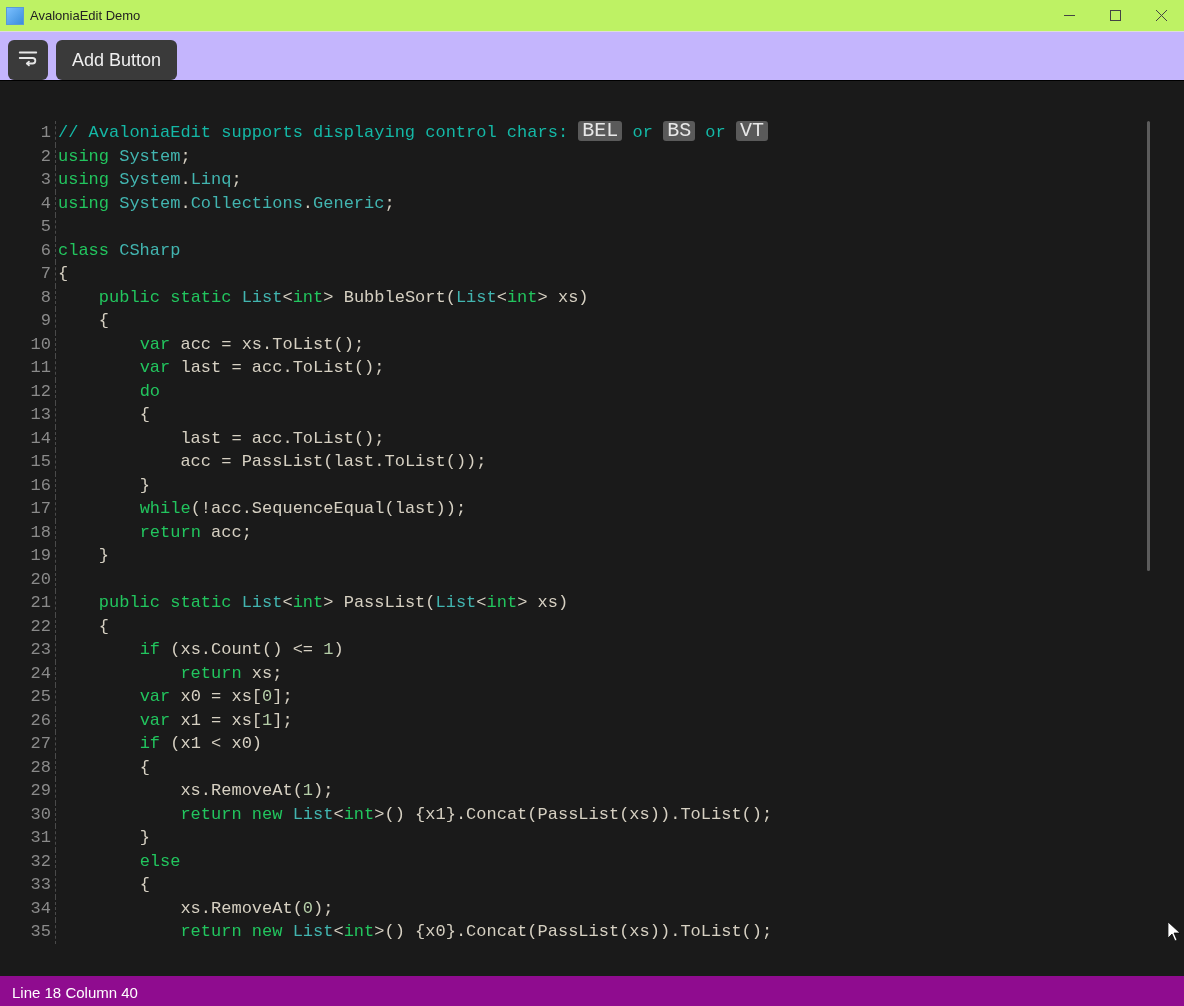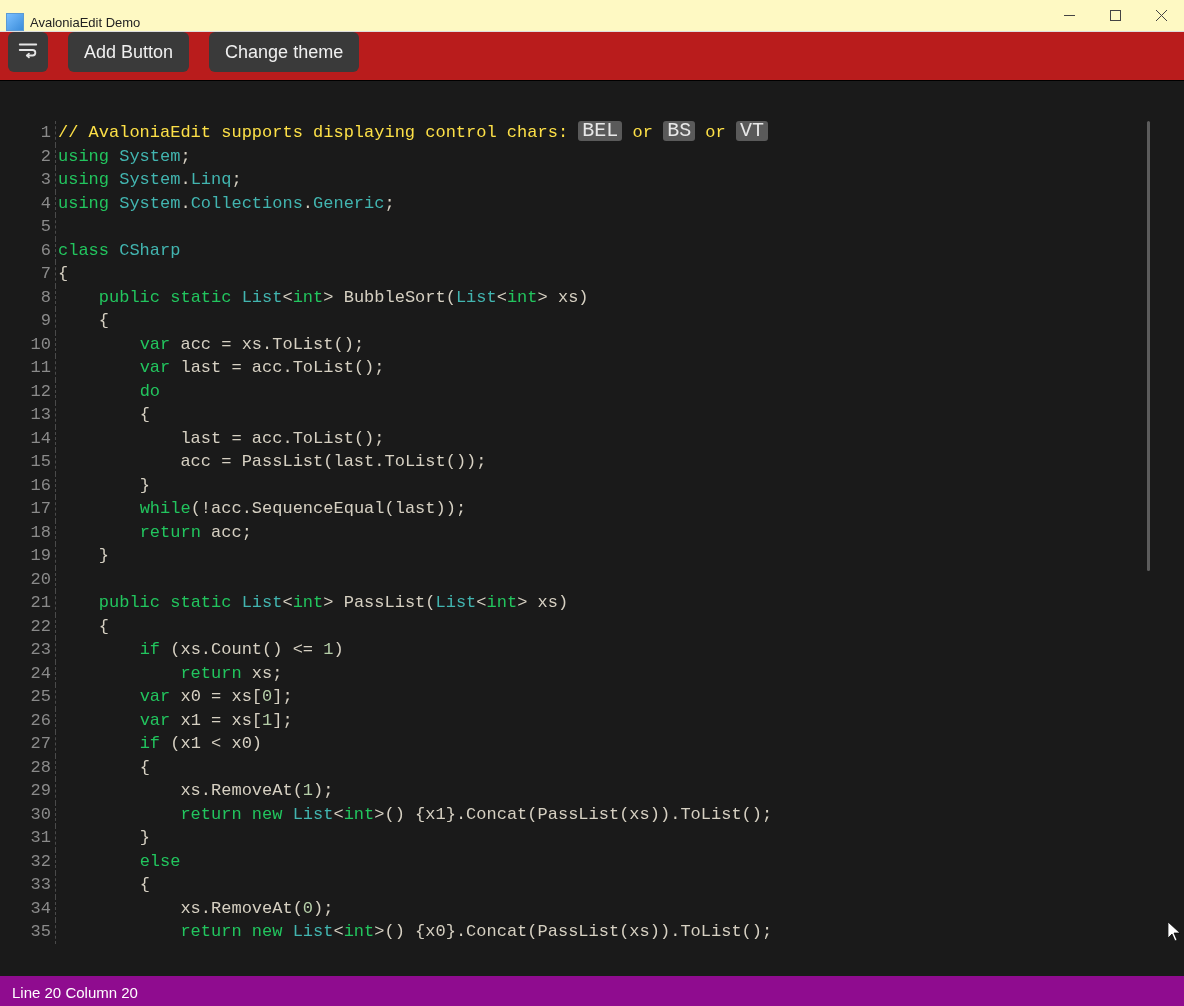--- a/index.html
+++ b/index.html
@@ -6,23 +6,23 @@
     margin: 0; padding: 0;
     width: 1184px; height: 1006px;
     background: #1a1a1a;
     font-family: "Segoe UI", Arial, sans-serif;
     overflow: hidden;
     position: relative;
   }
   
   .titlebar {
     height: 31px;
-    background: #fef9c3;
-    display: flex;
-    align-items: flex-end;
+    background: #bef264;
+    display: flex;
+    align-items: center;
     justify-content: space-between;
     border-bottom: 1px solid #ddd;
   }
   .titlebar-left {
     display: flex; align-items: center; gap: 6px;
     padding-left: 6px;
   }
   .app-icon {
     width: 16px; height: 16px;
     background: linear-gradient(135deg,#7abfff 0%,#3b8ddb 100%);
@@ -41,24 +41,24 @@
     display: flex; align-items: center; justify-content: center;
     color: #555;
     font-size: 13px;
     font-family: "Segoe UI Symbol", sans-serif;
   }
   .win-btn svg { display:block; }
 
   
   .toolbar {
     height: 48px;
-    background: #b91c1c;
-    display: flex;
-    align-items: flex-start;
-    gap: 20px;
+    background: #c4b5fd;
+    display: flex;
+    align-items: flex-end;
+    gap: 8px;
     padding: 0 8px;
     border-bottom: 1px solid #000;
   }
   .icon-btn {
     width: 40px; height: 40px;
     border-radius: 6px;
     background: #3a3a3a;
     display:flex; align-items:center; justify-content:center;
     color:#e6e6e6;
   }
@@ -119,21 +119,21 @@
     color: #8a8a8a;
     border-right: 1px dashed #4a4a4a;
     user-select: none;
     box-sizing: border-box;
   }
   .code {
     padding-left: 2px;
     color: #d6d0c2;
   }
   
-  .c-comment { color: #fde047; }
+  .c-comment { color: #14b8a6; }
   .c-kw      { color: #22c55e; }
   .c-type    { color: #42b5b0; }
   .c-id      { color: #d6d0c2; }
   .c-num     { color: #b5cea8; }
   .c-punc    { color: #d6d0c2; }
   .c-ctrlbadge {
     display:inline-block;
     background:#5a5a5a;
     color:#e8e8e8;
     font-size:20px;
@@ -204,33 +204,30 @@
       <svg width="22" height="22" viewBox="0 0 24 24" fill="none" stroke="#e6e6e6" stroke-width="2" stroke-linecap="round">
         <line x1="3" y1="6" x2="21" y2="6"></line>
         <path d="M3 12 H17 a3 3 0 0 1 0 6 H11"></path>
         <polyline points="13,16 11,18 13,20"></polyline>
       </svg>
     </span>
   </div>
   <button class="btn">
     <span>Add Button</span>
   </button>
-  <button class="btn">
-    <span>Change theme</span>
-  </button>
 </div>
 
 <div class="editor-wrap">
   <div class="editor">
     <div class="lines" id="lines"><div class="line"><div class="gutter">1</div><div class="code"><span class="c-comment">// AvaloniaEdit supports displaying control chars: </span><span class="c-ctrlbadge">BEL</span><span class="c-comment"> or </span><span class="c-ctrlbadge">BS</span><span class="c-comment"> or </span><span class="c-ctrlbadge">VT</span></div></div><div class="line"><div class="gutter">2</div><div class="code"><span class="c-kw">using</span><span class="c-id"> </span><span class="c-type">System</span><span class="c-punc">;</span></div></div><div class="line"><div class="gutter">3</div><div class="code"><span class="c-kw">using</span><span class="c-id"> </span><span class="c-type">System</span><span class="c-punc">.</span><span class="c-type">Linq</span><span class="c-punc">;</span></div></div><div class="line"><div class="gutter">4</div><div class="code"><span class="c-kw">using</span><span class="c-id"> </span><span class="c-type">System</span><span class="c-punc">.</span><span class="c-type">Collections</span><span class="c-punc">.</span><span class="c-type">Generic</span><span class="c-punc">;</span></div></div><div class="line"><div class="gutter">5</div><div class="code"></div></div><div class="line"><div class="gutter">6</div><div class="code"><span class="c-kw">class</span><span class="c-id"> </span><span class="c-type">CSharp</span></div></div><div class="line"><div class="gutter">7</div><div class="code"><span class="c-punc">{</span></div></div><div class="line"><div class="gutter">8</div><div class="code"><span class="c-id">    </span><span class="c-kw">public</span><span class="c-id"> </span><span class="c-kw">static</span><span class="c-id"> </span><span class="c-type">List</span><span class="c-punc">&lt;</span><span class="c-kw">int</span><span class="c-punc">&gt;</span><span class="c-id"> BubbleSort(</span><span class="c-type">List</span><span class="c-punc">&lt;</span><span class="c-kw">int</span><span class="c-punc">&gt;</span><span class="c-id"> xs</span><span class="c-punc">)</span></div></div><div class="line"><div class="gutter">9</div><div class="code"><span class="c-id">    </span><span class="c-punc">{</span></div></div><div class="line"><div class="gutter">10</div><div class="code"><span class="c-id">        </span><span class="c-kw">var</span><span class="c-id"> acc </span><span class="c-punc">=</span><span class="c-id"> xs</span><span class="c-punc">.</span><span class="c-id">ToList</span><span class="c-punc">();</span></div></div><div class="line"><div class="gutter">11</div><div class="code"><span class="c-id">        </span><span class="c-kw">var</span><span class="c-id"> last </span><span class="c-punc">=</span><span class="c-id"> acc</span><span class="c-punc">.</span><span class="c-id">ToList</span><span class="c-punc">();</span></div></div><div class="line"><div class="gutter">12</div><div class="code"><span class="c-id">        </span><span class="c-kw">do</span></div></div><div class="line"><div class="gutter">13</div><div class="code"><span class="c-id">        </span><span class="c-punc">{</span></div></div><div class="line"><div class="gutter">14</div><div class="code"><span class="c-id">            last </span><span class="c-punc">=</span><span class="c-id"> acc</span><span class="c-punc">.</span><span class="c-id">ToList</span><span class="c-punc">();</span></div></div><div class="line"><div class="gutter">15</div><div class="code"><span class="c-id">            acc </span><span class="c-punc">=</span><span class="c-id"> PassList</span><span class="c-punc">(</span><span class="c-id">last</span><span class="c-punc">.</span><span class="c-id">ToList</span><span class="c-punc">());</span></div></div><div class="line"><div class="gutter">16</div><div class="code"><span class="c-id">        </span><span class="c-punc">}</span></div></div><div class="line"><div class="gutter">17</div><div class="code"><span class="c-id">        </span><span class="c-kw">while</span><span class="c-punc">(!</span><span class="c-id">acc</span><span class="c-punc">.</span><span class="c-id">SequenceEqual</span><span class="c-punc">(</span><span class="c-id">last</span><span class="c-punc">));</span></div></div><div class="line"><div class="gutter">18</div><div class="code"><span class="c-id">        </span><span class="c-kw">return</span><span class="c-id"> acc</span><span class="c-punc">;</span></div></div><div class="line"><div class="gutter">19</div><div class="code"><span class="c-id">    </span><span class="c-punc">}</span></div></div><div class="line"><div class="gutter">20</div><div class="code"></div></div><div class="line"><div class="gutter">21</div><div class="code"><span class="c-id">    </span><span class="c-kw">public</span><span class="c-id"> </span><span class="c-kw">static</span><span class="c-id"> </span><span class="c-type">List</span><span class="c-punc">&lt;</span><span class="c-kw">int</span><span class="c-punc">&gt;</span><span class="c-id"> PassList(</span><span class="c-type">List</span><span class="c-punc">&lt;</span><span class="c-kw">int</span><span class="c-punc">&gt;</span><span class="c-id"> xs</span><span class="c-punc">)</span></div></div><div class="line"><div class="gutter">22</div><div class="code"><span class="c-id">    </span><span class="c-punc">{</span></div></div><div class="line"><div class="gutter">23</div><div class="code"><span class="c-id">        </span><span class="c-kw">if</span><span class="c-id"> </span><span class="c-punc">(</span><span class="c-id">xs</span><span class="c-punc">.</span><span class="c-id">Count</span><span class="c-punc">()</span><span class="c-id"> </span><span class="c-punc">&lt;=</span><span class="c-id"> </span><span class="c-num">1</span><span class="c-punc">)</span></div></div><div class="line"><div class="gutter">24</div><div class="code"><span class="c-id">            </span><span class="c-kw">return</span><span class="c-id"> xs</span><span class="c-punc">;</span></div></div><div class="line"><div class="gutter">25</div><div class="code"><span class="c-id">        </span><span class="c-kw">var</span><span class="c-id"> x0 </span><span class="c-punc">=</span><span class="c-id"> xs</span><span class="c-punc">[</span><span class="c-num">0</span><span class="c-punc">];</span></div></div><div class="line"><div class="gutter">26</div><div class="code"><span class="c-id">        </span><span class="c-kw">var</span><span class="c-id"> x1 </span><span class="c-punc">=</span><span class="c-id"> xs</span><span class="c-punc">[</span><span class="c-num">1</span><span class="c-punc">];</span></div></div><div class="line"><div class="gutter">27</div><div class="code"><span class="c-id">        </span><span class="c-kw">if</span><span class="c-id"> </span><span class="c-punc">(</span><span class="c-id">x1 </span><span class="c-punc">&lt;</span><span class="c-id"> x0</span><span class="c-punc">)</span></div></div><div class="line"><div class="gutter">28</div><div class="code"><span class="c-id">        </span><span class="c-punc">{</span></div></div><div class="line"><div class="gutter">29</div><div class="code"><span class="c-id">            xs</span><span class="c-punc">.</span><span class="c-id">RemoveAt</span><span class="c-punc">(</span><span class="c-num">1</span><span class="c-punc">);</span></div></div><div class="line"><div class="gutter">30</div><div class="code"><span class="c-id">            </span><span class="c-kw">return</span><span class="c-id"> </span><span class="c-kw">new</span><span class="c-id"> </span><span class="c-type">List</span><span class="c-punc">&lt;</span><span class="c-kw">int</span><span class="c-punc">&gt;()</span><span class="c-id"> </span><span class="c-punc">{</span><span class="c-id">x1</span><span class="c-punc">}.</span><span class="c-id">Concat</span><span class="c-punc">(</span><span class="c-id">PassList</span><span class="c-punc">(</span><span class="c-id">xs</span><span class="c-punc">)).</span><span class="c-id">ToList</span><span class="c-punc">();</span></div></div><div class="line"><div class="gutter">31</div><div class="code"><span class="c-id">        </span><span class="c-punc">}</span></div></div><div class="line"><div class="gutter">32</div><div class="code"><span class="c-id">        </span><span class="c-kw">else</span></div></div><div class="line"><div class="gutter">33</div><div class="code"><span class="c-id">        </span><span class="c-punc">{</span></div></div><div class="line"><div class="gutter">34</div><div class="code"><span class="c-id">            xs</span><span class="c-punc">.</span><span class="c-id">RemoveAt</span><span class="c-punc">(</span><span class="c-num">0</span><span class="c-punc">);</span></div></div><div class="line"><div class="gutter">35</div><div class="code"><span class="c-id">            </span><span class="c-kw">return</span><span class="c-id"> </span><span class="c-kw">new</span><span class="c-id"> </span><span class="c-type">List</span><span class="c-punc">&lt;</span><span class="c-kw">int</span><span class="c-punc">&gt;()</span><span class="c-id"> </span><span class="c-punc">{</span><span class="c-id">x0</span><span class="c-punc">}.</span><span class="c-id">Concat</span><span class="c-punc">(</span><span class="c-id">PassList</span><span class="c-punc">(</span><span class="c-id">xs</span><span class="c-punc">)).</span><span class="c-id">ToList</span><span class="c-punc">();</span></div></div></div>
   </div>
   <div class="overview-scroll"></div>
 </div>
 
 <div class="statusbar">
-  <span>Line 20 Column 20</span>
+  <span>Line 18 Column 40</span>
 </div>
 
 <div class="cursor-arrow">
   <svg width="14" height="20" viewBox="0 0 14 20">
       <path d="M0 0 L0 16 L4 12 L7 19 L9 18 L6 11 L12 11 Z" fill="#ffffff" stroke="#000" stroke-width="0.7"></path>
     </svg>
 </div>
 
 </body></html>

